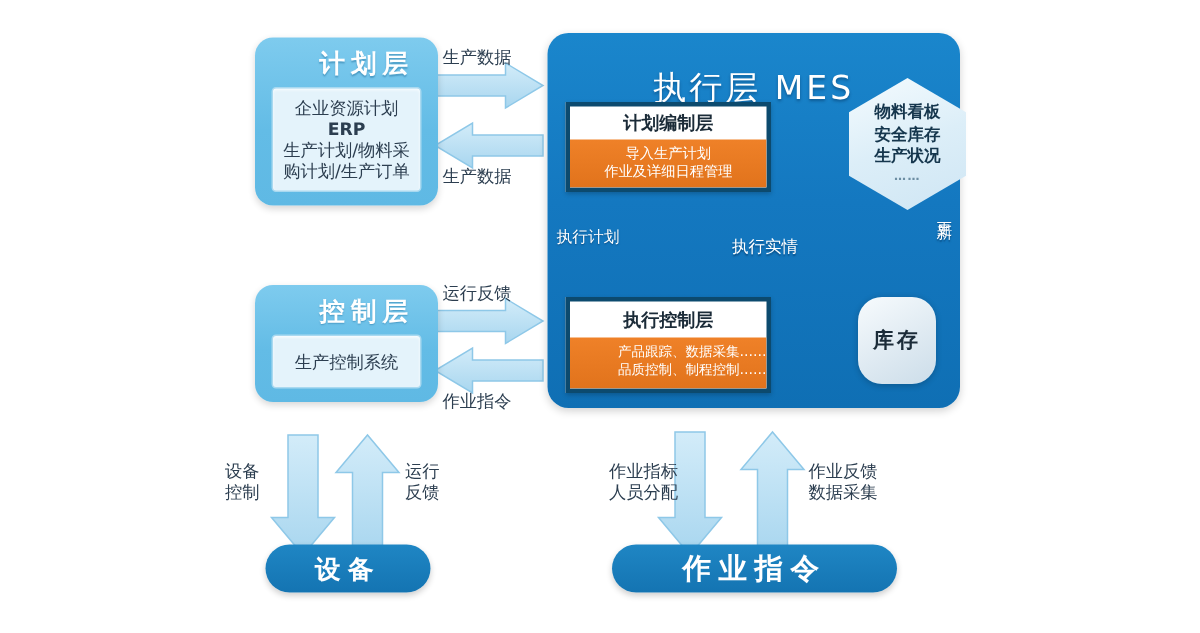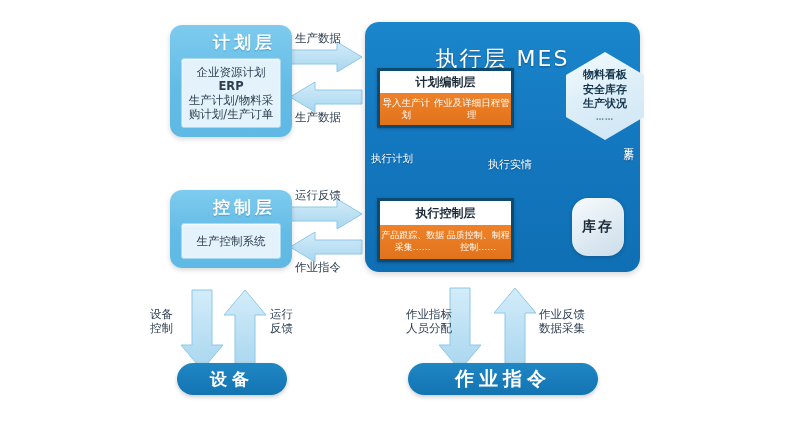--- a/index.html
+++ b/index.html
@@ -54,21 +54,21 @@
     box-shadow:0 1px 3px rgba(0,0,0,.22);
     overflow:hidden;
   }
   .module-head{
     text-align:center;font-weight:bold;color:#1b2b38;
     display:flex;align-items:center;justify-content:center;
   }
   .module-body{
     background:linear-gradient(180deg,#ef8128 0%,#e1731c 100%);
     color:#ffffff;text-align:center;line-height:1.3;
-    display:flex;flex-direction:row;align-items:center;justify-content:center;
+    display:flex;flex-direction:column;align-items:center;justify-content:center;
   }
 
   
   .hexwrap{position:absolute;}
   .hex{
     width:100%;height:100%;
     background:linear-gradient(160deg,#f4fbfe 0%,#dceef8 50%,#cfe6f4 100%);
     clip-path:polygon(50% 0%,100% 26%,100% 74%,50% 100%,0% 74%,0% 26%);
     display:flex;flex-direction:column;align-items:center;justify-content:center;
     color:#15364d;text-align:center;line-height:1.3;font-weight:bold;
@@ -202,21 +202,21 @@
   <div class="module" style="left:377px;top:68px;width:131px;height:54px;">
     <div class="module-head" style="height:22px;font-size:12px;">计划编制层</div>
     <div class="module-body" style="height:32px;font-size:9.5px;">
       <div>导入生产计划</div>
       <div>作业及详细日程管理</div>
     </div>
   </div>
 
   <div class="module" style="left:377px;top:198px;width:131px;height:58px;">
     <div class="module-head" style="height:24px;font-size:12px;">执行控制层</div>
-    <div class="module-body" style="height:34px;font-size:9px;">
+    <div class="module-body" style="height:34px;font-size:9px;align-items:flex-end;">
       <div>产品跟踪、数据采集……</div>
       <div>品质控制、制程控制……</div>
     </div>
   </div>
 
   <div class="hexwrap" style="left:566px;top:52px;width:78px;height:88px;">
     <div class="hex" style="font-size:11px;">
       <div>物料看板</div>
       <div>安全库存</div>
       <div>生产状况</div>

